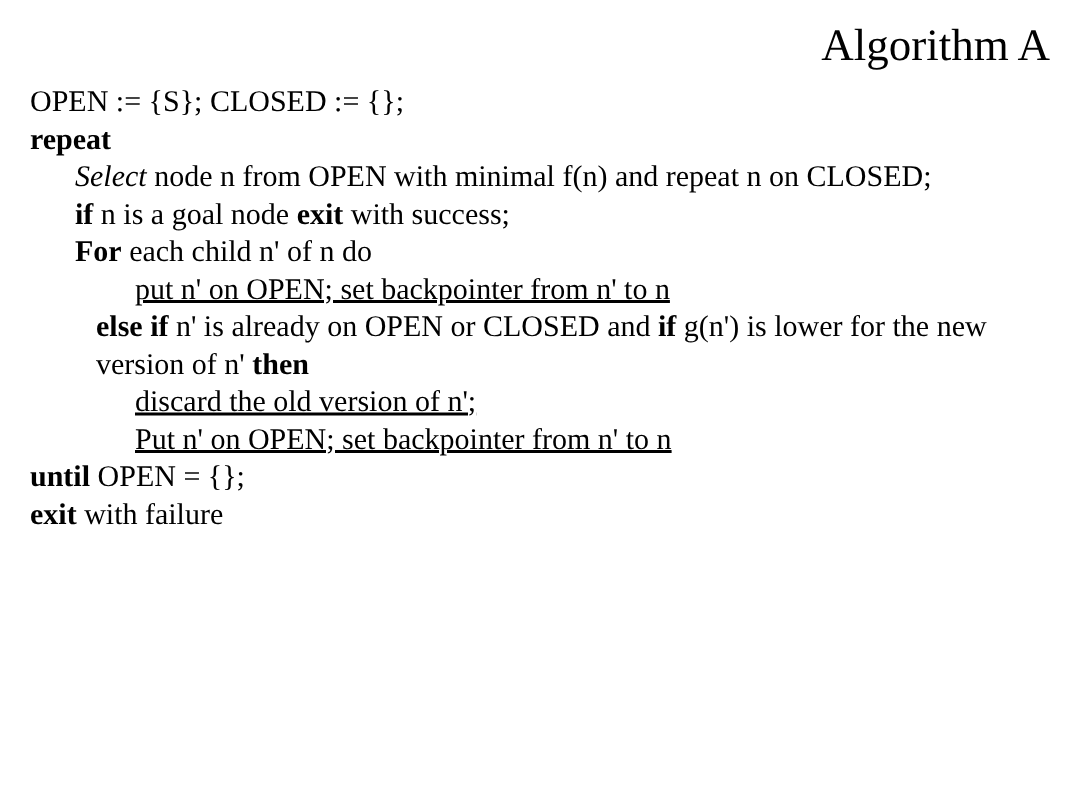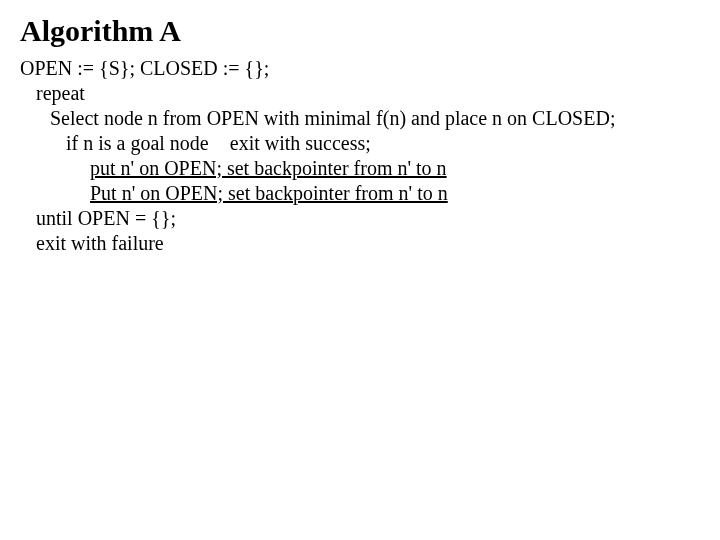--- a/index.html
+++ b/index.html
@@ -11,51 +11,54 @@
     font-family: "Times New Roman", Times, serif;
     color: #000;
     font-size: 20px;
     line-height: 1.25;
   }
   .slide {
     padding: 8px 20px 0 20px;
   }
   h1 {
     font-size: 30px;
-    font-weight: bold;
-    text-align: left;
+    font-weight: normal;
+    text-align: right;
     margin: 4px 0 6px 0;
   }
   .line { white-space: normal; }
-  .b { font-weight: normal; margin-left: 16px; }
-  .i { }
+  .b { font-weight: bold; }
+  .i { font-style: italic; }
   .ind1 { padding-left: 30px; }
   .ind2 { padding-left: 44px; }
   .ind3 { padding-left: 70px; text-decoration: underline; }
 </style>
 </head>
 <body>
 
 <div class="slide">
   <h1>Algorithm A</h1>
 
   <div class="line"><span>OPEN := {S}; CLOSED := {};</span></div>
 
   <div class="line"><span class="b">repeat</span></div>
 
-  <div class="line ind1"><span class="i">Select</span><span> node n from OPEN with minimal f(n) and place n on CLOSED;</span></div>
+  <div class="line ind1"><span class="i">Select</span><span> node n from OPEN with minimal f(n) and repeat n on CLOSED;</span></div>
 
   <div class="line ind1"><span class="b">if</span><span> n is a goal node </span><span class="b">exit</span><span> with success;</span></div>
 
 
+  <div class="line ind1"><span class="b">For</span><span> each child n' of n do</span></div>
 
 
 
   <div class="line ind3"><span>put n' on OPEN; set backpointer from n' to n</span></div>
 
+  <div class="line ind2"><span class="b">else if</span><span> n' is already on OPEN or CLOSED and </span><span class="b">if</span><span> g(n') is lower for the new version of n' </span><span class="b">then</span></div>
 
+  <div class="line ind3"><span>discard the old version of n';</span></div>
 
   <div class="line ind3"><span>Put n' on OPEN; set backpointer from n' to n</span></div>
 
   <div class="line"><span class="b">until</span><span> OPEN = {};</span></div>
 
   <div class="line"><span class="b">exit</span><span> with failure</span></div>
 </div>
 
 </body></html>

